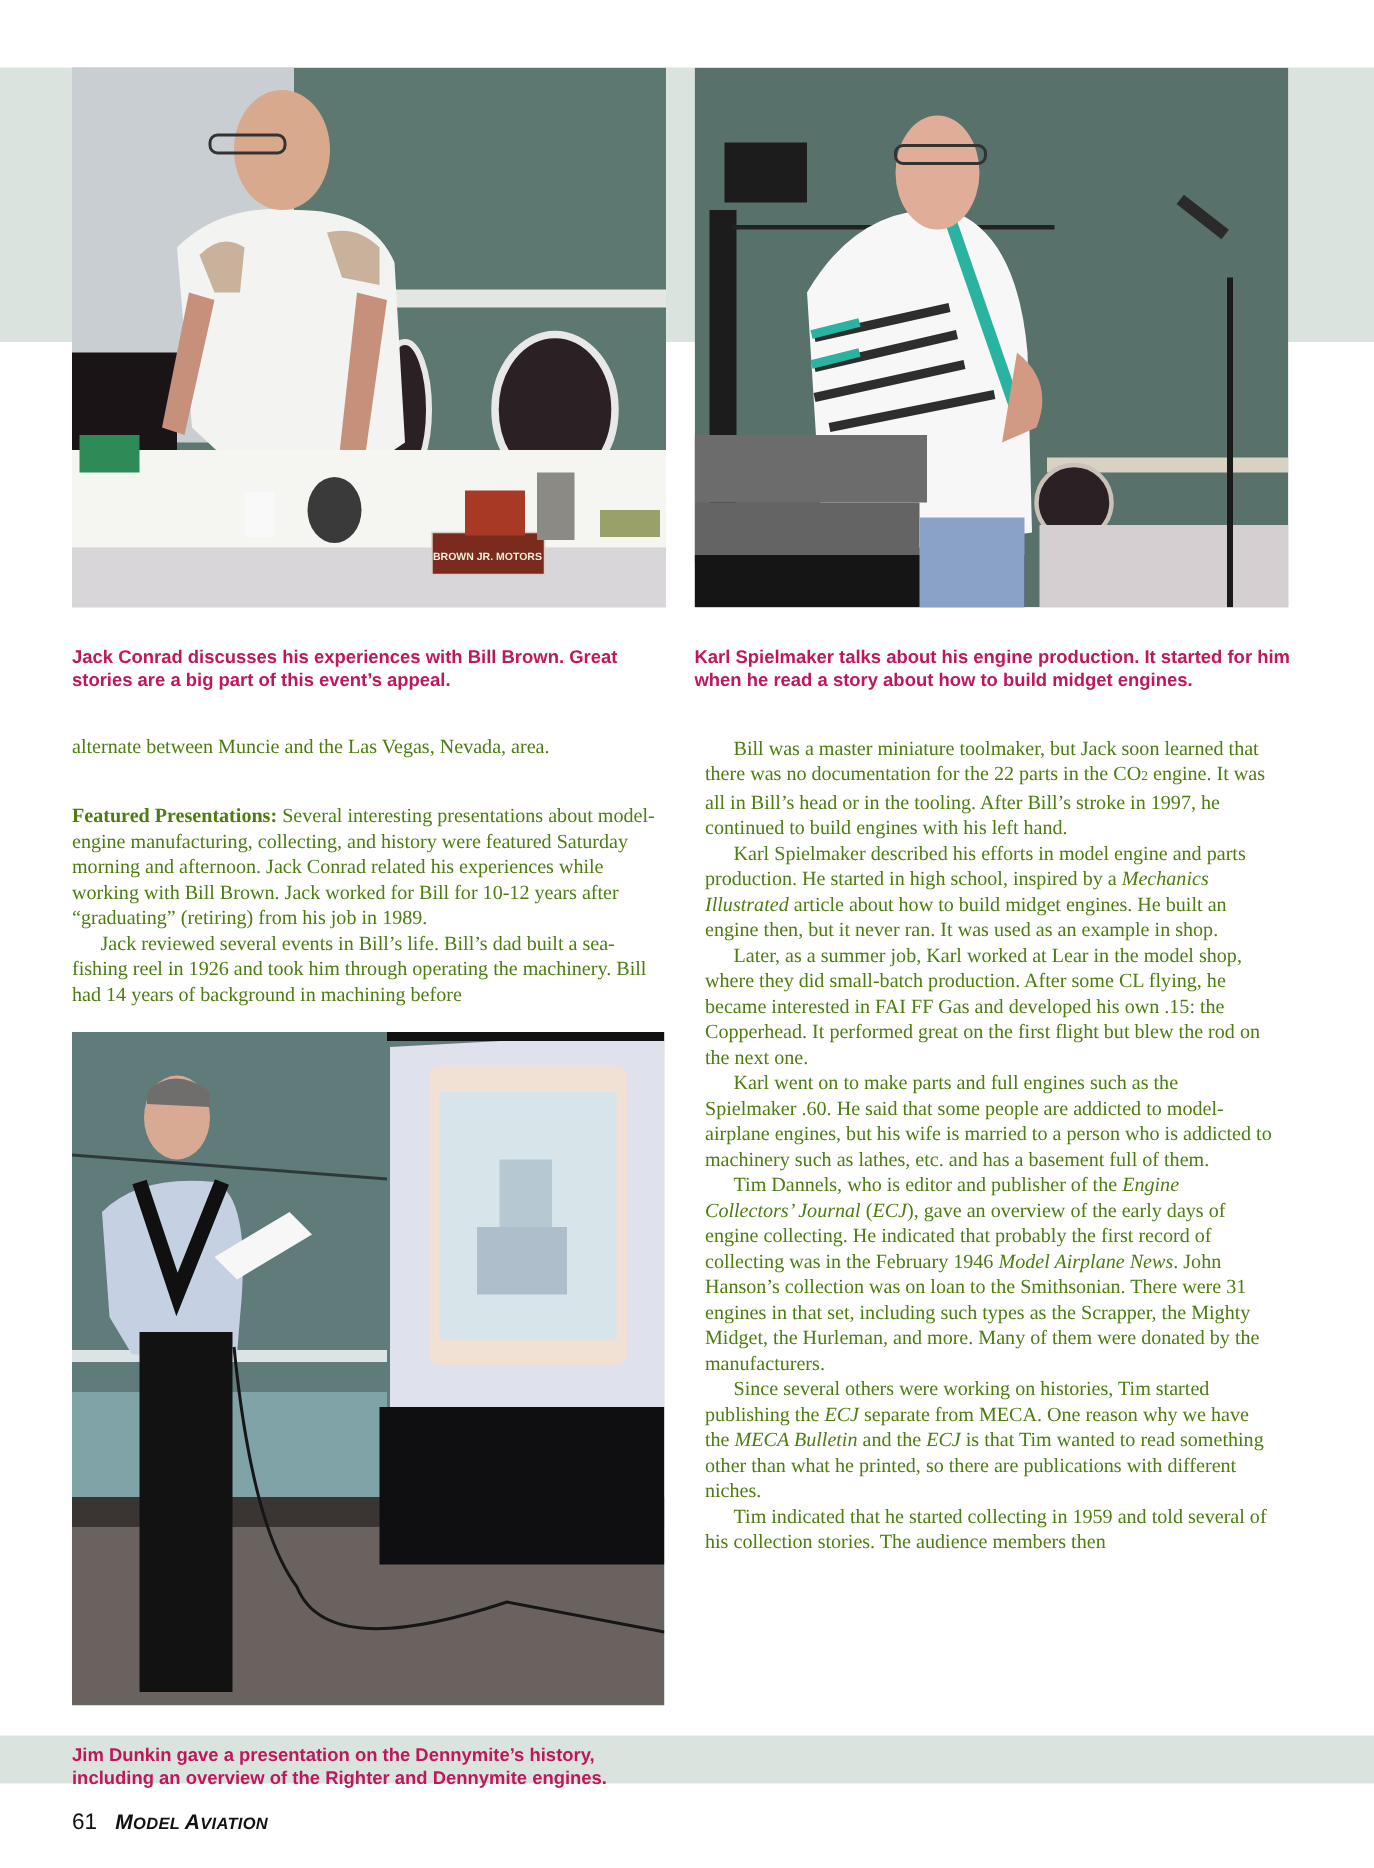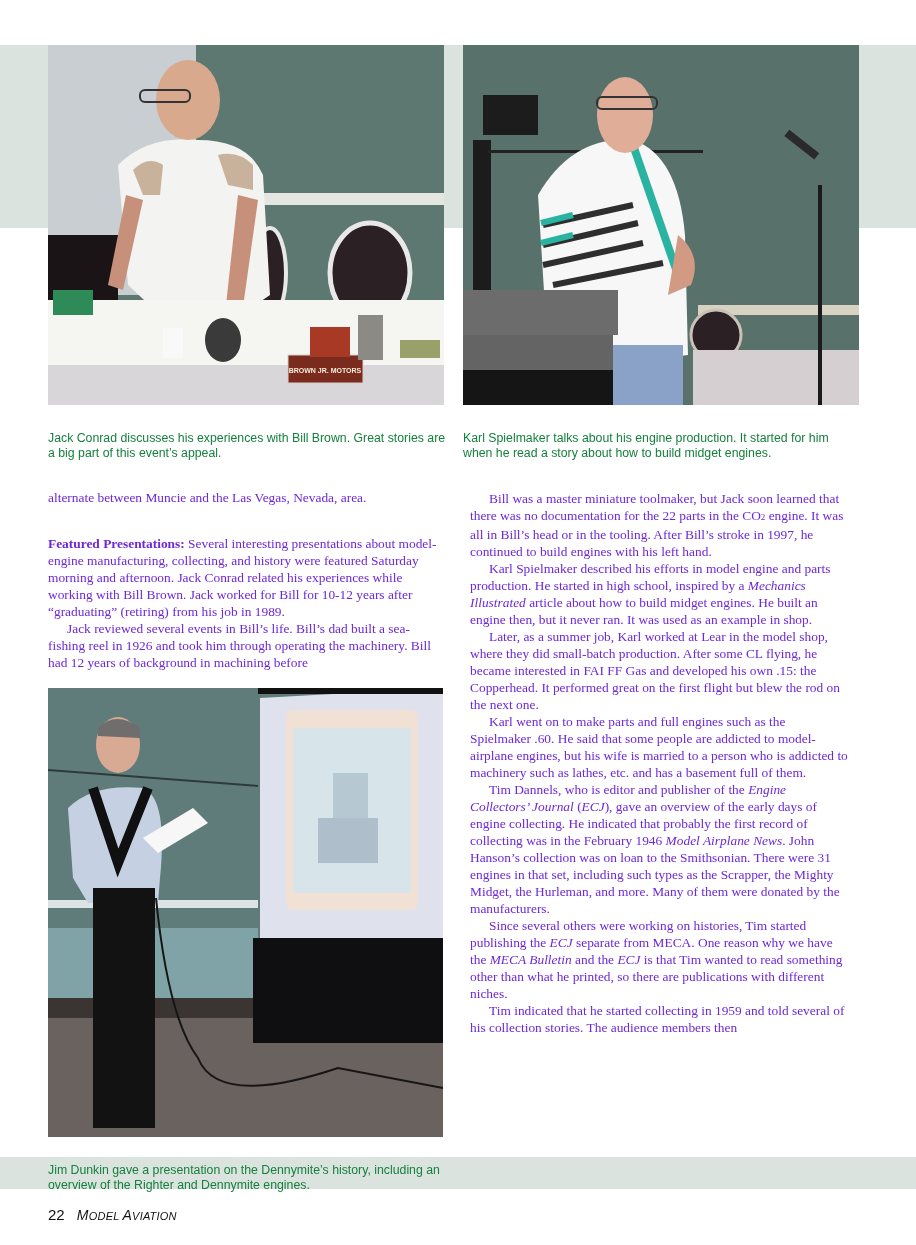--- a/index.html
+++ b/index.html
@@ -8,36 +8,36 @@
     background:#ffffff; font-family:"Liberation Serif", serif; color:#1a1a1a;
   }
   .band { position:absolute; left:0; width:916px; background:#dbe3df; }
   .band-top { top:45px; height:183px; }
   .band-bottom { top:1157px; height:32px; }
 
   .photo { position:absolute; overflow:hidden; }
   .photo svg { display:block; width:100%; height:100%; }
 
   .caption {
-    position:absolute; font-family:"Liberation Sans", sans-serif; font-weight:normal;
-    font-size:12.3px; line-height:15px; color:#15803d;
+    position:absolute; font-family:"Liberation Sans", sans-serif; font-weight:bold;
+    font-size:12.3px; line-height:15px; color:#be185d;
   }
   .col {
-    position:absolute; font-size:13.4px; line-height:17px; color:#6d28d9;
+    position:absolute; font-size:13.4px; line-height:17px; color:#4d7c0f;
   }
   .col p { margin:0; text-indent:19px; }
   .col p.noindent { text-indent:0; }
   .col p.gap { margin-top:29px; }
   .col b { font-weight:bold; }
   .folio {
     position:absolute; left:48px; top:1206px; font-family:"Liberation Sans", sans-serif;
     font-size:15px; color:#111;
   }
   .folio .num { font-weight:normal; margin-right:8px; }
-  .folio .mag { font-weight:normal; font-style:italic; font-size:11px; letter-spacing:0.2px; }
+  .folio .mag { font-weight:bold; font-style:italic; font-size:11px; letter-spacing:0.2px; }
   .folio .mag .cap { font-size:14px; }
 </style>
 </head>
 <body>
 
 <div class="band band-top"></div>
 <div class="band band-bottom"></div>
 
 <div class="photo" style="left:48px; top:45px; width:396px; height:360px;">
   <svg viewBox="0 0 396 360" preserveAspectRatio="none">
@@ -95,21 +95,21 @@
     <rect x="320" y="95" width="38" height="8" fill="#2a2a2a" transform="rotate(38 338 99)"></rect>
   </svg>
 </div>
 
 <div class="caption" style="left:48px; top:431px; width:398px;">Jack Conrad discusses his experiences with Bill Brown. Great stories are a big part of this event’s appeal.</div>
 <div class="caption" style="left:463px; top:431px; width:398px;">Karl Spielmaker talks about his engine production. It started for him when he read a story about how to build midget engines.</div>
 
 <div class="col" style="left:48px; top:489px; width:392px;">
   <p class="noindent">alternate between Muncie and the Las Vegas, Nevada, area.</p>
   <p class="noindent gap"><b>Featured Presentations:</b><span> Several interesting presentations about model-engine manufacturing, collecting, and history were featured Saturday morning and afternoon. Jack Conrad related his experiences while working with Bill Brown. Jack worked for Bill for 10-12 years after “graduating” (retiring) from his job in 1989.</span></p>
-  <p>Jack reviewed several events in Bill’s life. Bill’s dad built a sea-fishing reel in 1926 and took him through operating the machinery. Bill had 12 years of background in machining before</p>
+  <p>Jack reviewed several events in Bill’s life. Bill’s dad built a sea-fishing reel in 1926 and took him through operating the machinery. Bill had 14 years of background in machining before</p>
 </div>
 
 <div class="photo" style="left:48px; top:688px; width:395px; height:449px;">
   <svg viewBox="0 0 395 449" preserveAspectRatio="none">
     <rect width="395" height="449" fill="#607c7a"></rect>
     <rect x="0" y="240" width="210" height="70" fill="#7fa3a7"></rect>
     <rect x="0" y="212" width="210" height="8" fill="#dce3e4"></rect>
     <line x1="0" y1="82" x2="210" y2="98" stroke="#2c3b3a" stroke-width="2"></line>
     <rect x="0" y="310" width="395" height="20" fill="#3a3432"></rect>
     <rect x="0" y="330" width="395" height="119" fill="#6a625f"></rect>
@@ -138,15 +138,15 @@
   <p><span>Bill was a master miniature toolmaker, but Jack soon learned that there was no documentation for the 22 parts in the CO</span><sub style="font-size:9px; vertical-align:baseline;">2</sub><span> engine. It was all in Bill’s head or in the tooling. After Bill’s stroke in 1997, he continued to build engines with his left hand.</span></p>
   <p><span>Karl Spielmaker described his efforts in model engine and parts production. He started in high school, inspired by a </span><i>Mechanics Illustrated</i><span> article about how to build midget engines. He built an engine then, but it never ran. It was used as an example in shop.</span></p>
   <p>Later, as a summer job, Karl worked at Lear in the model shop, where they did small-batch production. After some CL flying, he became interested in FAI FF Gas and developed his own .15: the Copperhead. It performed great on the first flight but blew the rod on the next one.</p>
   <p>Karl went on to make parts and full engines such as the Spielmaker .60. He said that some people are addicted to model-airplane engines, but his wife is married to a person who is addicted to machinery such as lathes, etc. and has a basement full of them.</p>
   <p><span>Tim Dannels, who is editor and publisher of the </span><i>Engine Collectors’ Journal</i><span> (</span><i>ECJ</i><span>), gave an overview of the early days of engine collecting. He indicated that probably the first record of collecting was in the February 1946 </span><i>Model Airplane News</i><span>. John Hanson’s collection was on loan to the Smithsonian. There were 31 engines in that set, including such types as the Scrapper, the Mighty Midget, the Hurleman, and more. Many of them were donated by the manufacturers.</span></p>
   <p><span>Since several others were working on histories, Tim started publishing the </span><i>ECJ</i><span> separate from MECA. One reason why we have the </span><i>MECA Bulletin</i><span> and the </span><i>ECJ</i><span> is that Tim wanted to read something other than what he printed, so there are publications with different niches.</span></p>
   <p>Tim indicated that he started collecting in 1959 and told several of his collection stories. The audience members then</p>
 </div>
 
 <div class="folio">
-  <span class="num">22</span>
+  <span class="num">61</span>
   <span class="mag"><span class="cap">M</span><span>ODEL</span> <span class="cap">A</span><span>VIATION</span></span>
 </div>
 
 </body></html>

